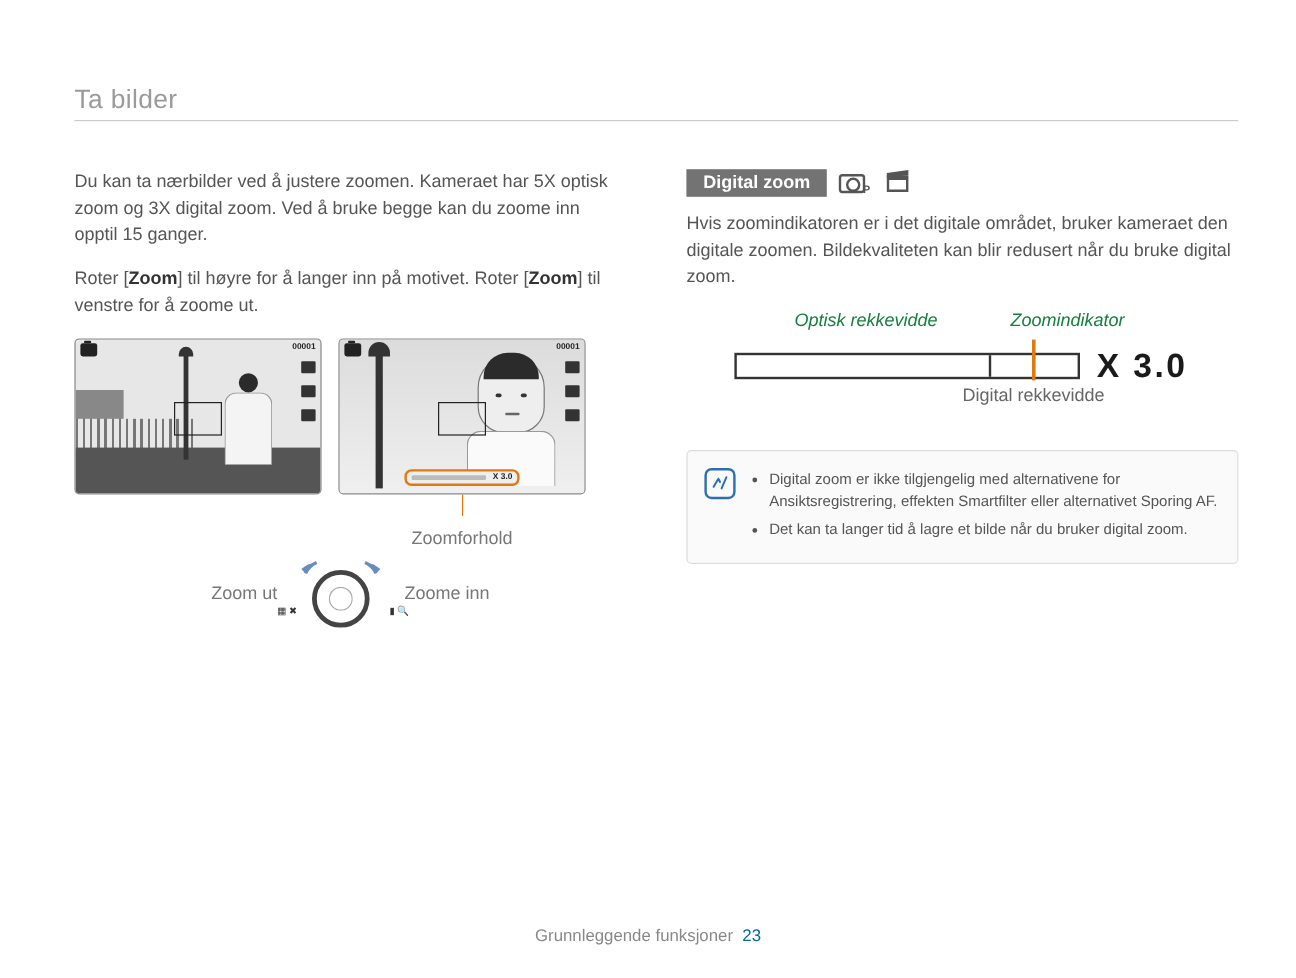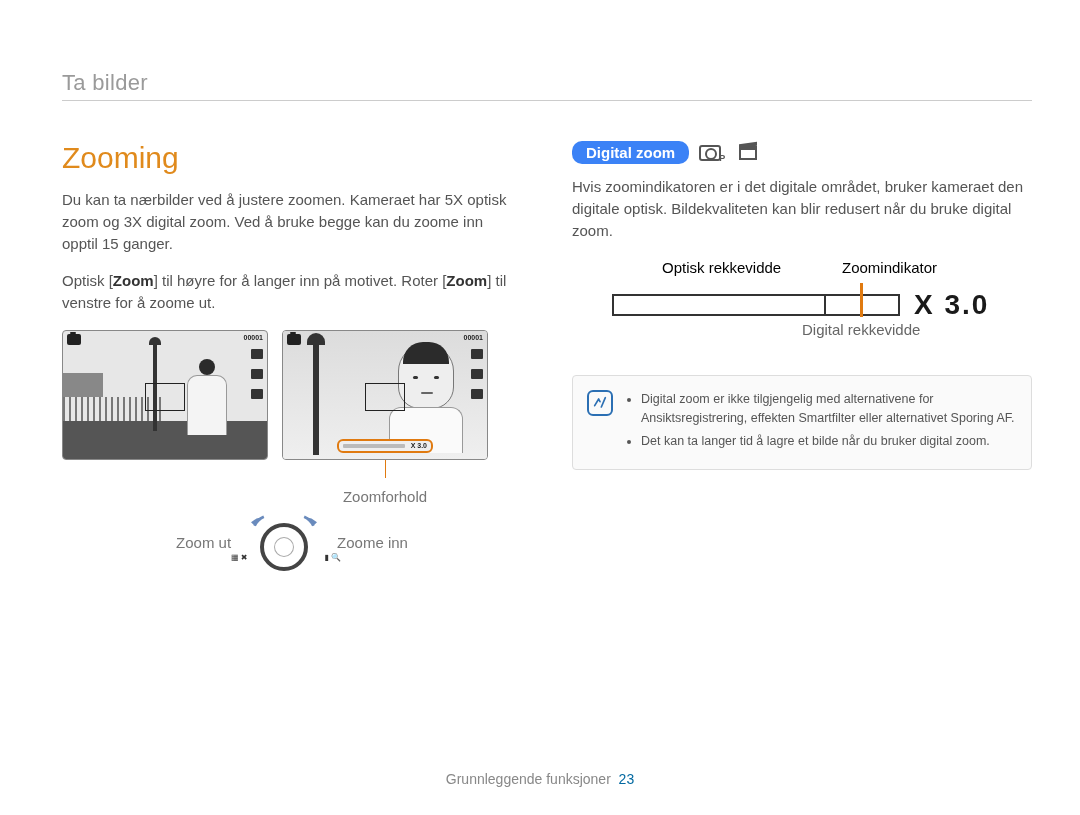--- a/index.html
+++ b/index.html
@@ -140,37 +140,37 @@
   .dial .ring::after{ content:""; position:absolute; inset:10px; border-radius:50%; background:#fff; box-shadow: inset 0 0 0 1px #aaa;}
   .dial .arrows { position:absolute; top:-2px; left:0; right:0; display:flex; justify-content:space-between; padding:0 6px;}
   .dial .arrows svg { width:22px; height:22px; }
   .dial .side-icon { position:absolute; top:38px; font-size:8px; color:#333; }
   .dial .side-icon.l { left:-14px; }
   .dial .side-icon.r { right:-18px; }
 
   
   .pill-row { display:flex; align-items:center; gap:10px; margin-bottom:12px;}
   .pill {
-    background:#3b82f6; color:#fff; border-radius:10px;
+    background:#737373; color:#fff; border-radius:0;
     padding:3px 14px; font-size:15px; font-weight:600;
   }
   .mode-icon { color:#555; font-size:14px; display:inline-flex; align-items:center; gap:6px;}
   .mode-icon .cam{ width:22px; height:16px; position:relative;}
   .mode-icon .cam::before{content:"";position:absolute;inset:0;border:2px solid #555;border-radius:3px;}
   .mode-icon .cam::after{content:"";position:absolute;top:3px;left:6px;width:8px;height:8px;border:2px solid #555;border-radius:50%;}
   .mode-icon .p{font-size:9px;font-weight:bold;position:relative;top:5px;left:-8px;}
   .mode-icon .clap{ width:18px; height:14px; border:2px solid #555; border-top:4px solid #555; position:relative;}
   .mode-icon .clap::before{content:"";position:absolute;top:-7px;left:-2px;right:-2px;height:4px;background:#555;transform:skewY(-8deg);}
 
   .zoom-diagram {
     margin: 18px 0 6px 30px;
     position: relative;
     height: 110px;
   }
-  .zd-labels-top { display:flex; font-size:15px; color:#000000; position:absolute; top:0; left:60px;}
+  .zd-labels-top { display:flex; font-size:15px; color:#15803d; position:absolute; top:0; left:60px;font-style:italic;}
   .zd-labels-top .lab1{ width:180px; }
   .zd-labels-top .lab2{ }
   .zd-bar-wrap{ position:absolute; top:30px; left:10px; display:flex; align-items:center;}
   .zd-bar {
     display:flex;
     border:2px solid #333;
     height:22px;
   }
   .zd-bar .seg1{ width:210px; }
   .zd-bar .seg2{ width:74px; border-left:2px solid #333;}
@@ -206,24 +206,23 @@
 </style>
 </head>
 <body>
 
 <div class="page">
   <div class="breadcrumb">Ta bilder</div>
 
   <div class="columns">
 
     <div class="col">
-      <div class="h1">Zooming</div>
       <p class="para">Du kan ta nærbilder ved å justere zoomen. Kameraet har 5X optisk zoom og 3X digital zoom. Ved å bruke begge kan du zoome inn opptil 15 ganger.</p>
       <p class="para">
-        <span>Optisk [</span><span class="bold">Zoom</span><span>] til høyre for å langer inn på motivet. Roter [</span><span class="bold">Zoom</span><span>] til venstre for å zoome ut.</span>
+        <span>Roter [</span><span class="bold">Zoom</span><span>] til høyre for å langer inn på motivet. Roter [</span><span class="bold">Zoom</span><span>] til venstre for å zoome ut.</span>
       </p>
 
       <div class="screenshots">
 
         <div class="shot">
           <div class="shot-scene s1">
             <div class="bldg"></div>
               <div class="rail"></div>
               <div class="ground"></div>
             <div class="lamp"></div>
@@ -304,21 +303,21 @@
 
     <div class="col">
       <div class="pill-row">
         <span class="pill">Digital zoom</span>
         <span class="mode-icon">
           <span class="cam"></span>
             <span class="p">P</span>
           <span class="clap"></span>
         </span>
       </div>
-      <p class="para">Hvis zoomindikatoren er i det digitale området, bruker kameraet den digitale optisk. Bildekvaliteten kan blir redusert når du bruke digital zoom.</p>
+      <p class="para">Hvis zoomindikatoren er i det digitale området, bruker kameraet den digitale zoomen. Bildekvaliteten kan blir redusert når du bruke digital zoom.</p>
 
       <div class="zoom-diagram">
         <div class="zd-labels-top">
           <span class="lab1">Optisk rekkevidde</span>
           <span class="lab2">Zoomindikator</span>
         </div>
         <div class="zd-bar-wrap">
           <div class="zd-bar">
             <div class="seg1"></div>
             <div class="seg2"></div>

